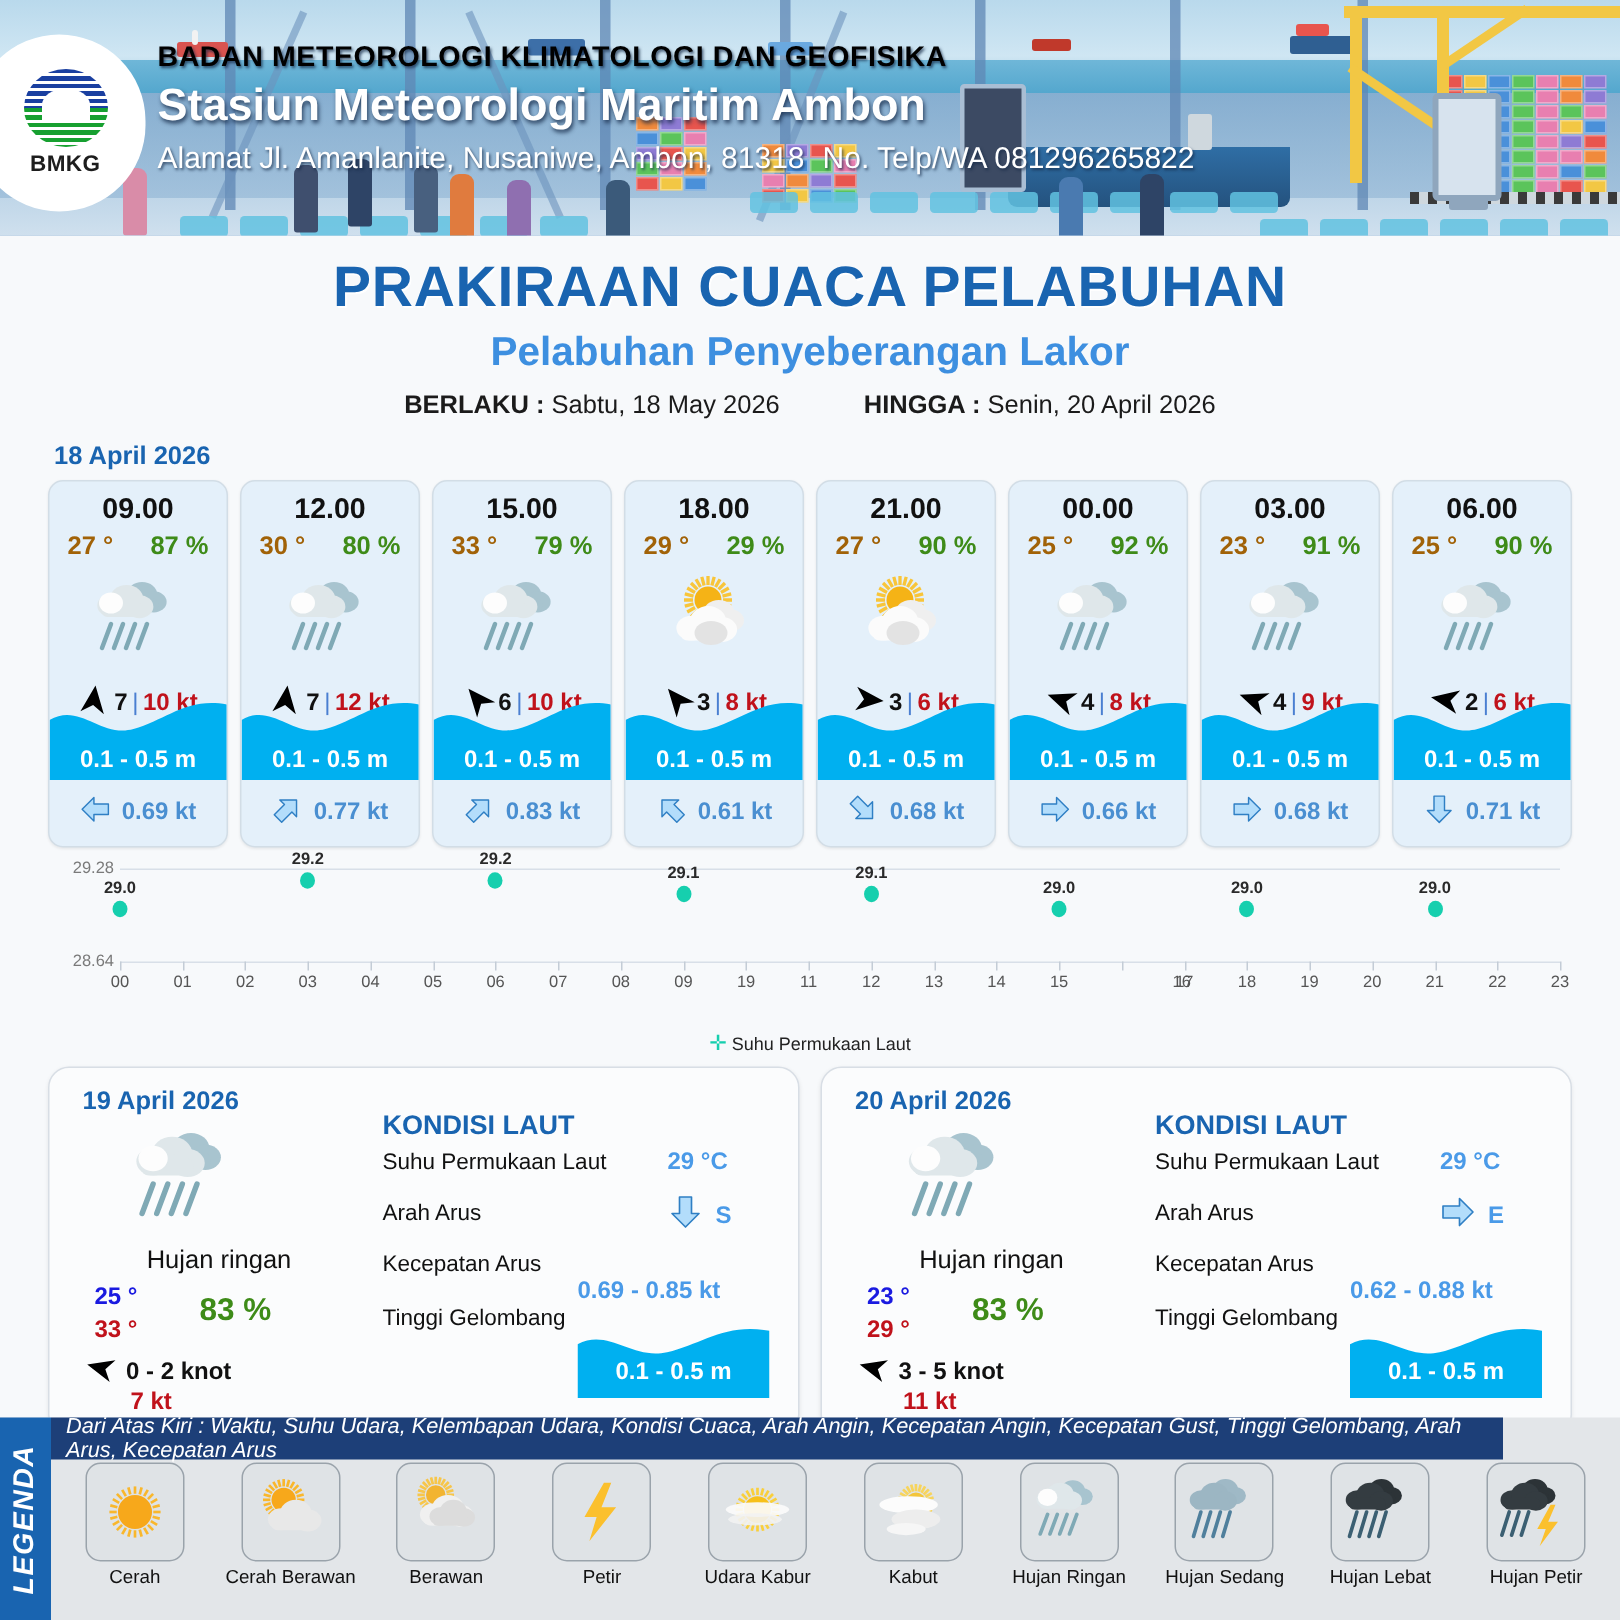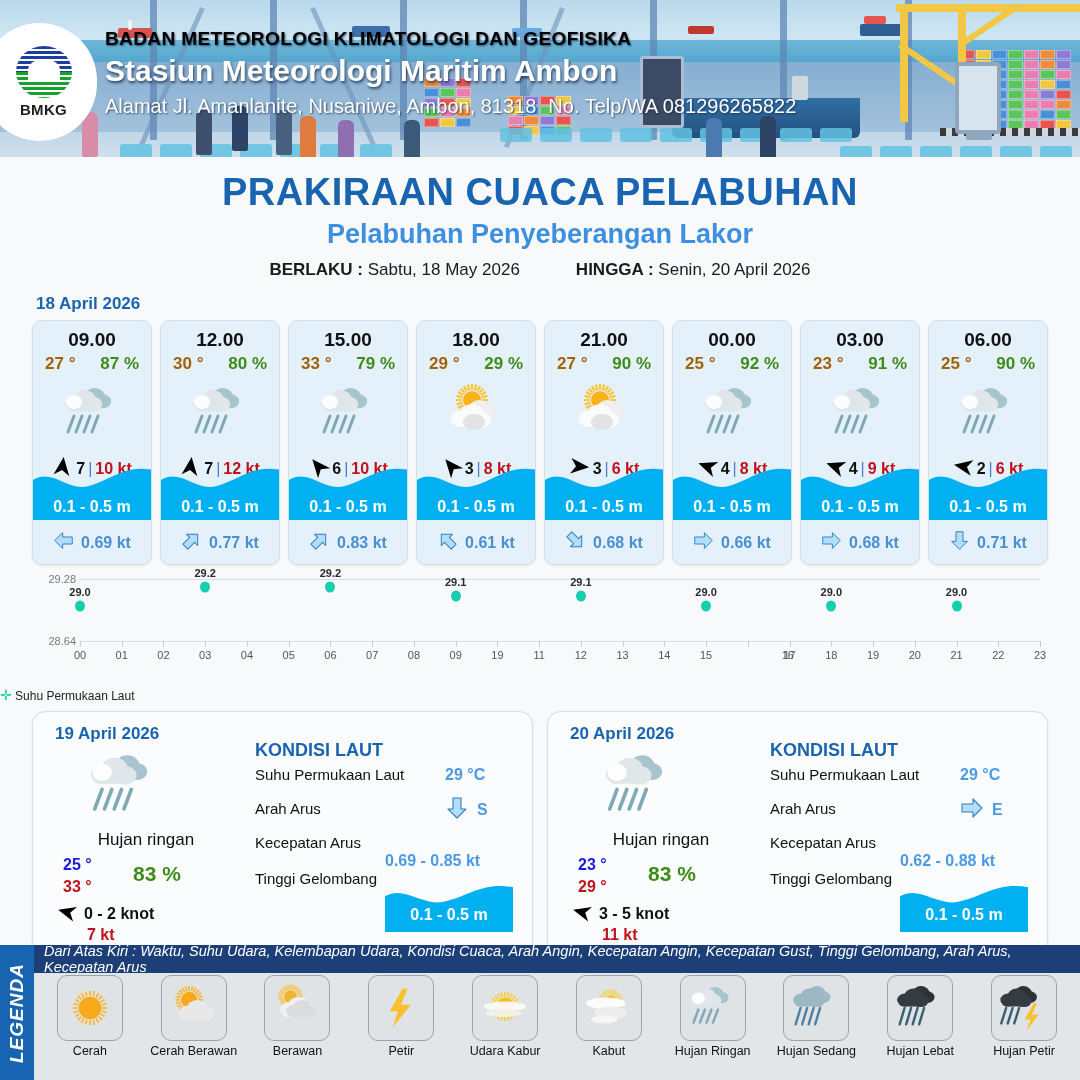--- a/index.html
+++ b/index.html
@@ -195,21 +195,21 @@
   .dot-lab {
     position: absolute; font-size: 11px; font-weight: bold; color: #2a2a2a;
     transform: translate(-50%,-100%); white-space: nowrap;
   }
   .xtick {
     position: absolute; top: 70px; font-size: 11px; color: #555;
     transform: translateX(-50%);
   }
   .xtick-mark { position: absolute; top: 62px; width: 1px; height: 6px; background: #c3ccd6; }
   .legend-line {
-    text-align: left; margin-top: 8px; font-size: 12px; color: #222;
+    text-align: center; margin-top: 8px; font-size: 12px; color: #222;
   }
   .legend-line .mk { color: #16cfae; font-size: 14px; }
 
   
   .dailies { display: flex; gap: 14px; padding: 8px 32px 0 32px; }
   .daily {
     flex: 1; height: 246px;
     background: #fbfcfd; border: 1px solid #d8dee5;
     border-radius: 14px; position: relative;
     box-shadow: 0 1px 3px rgba(0,0,0,.08);
@@ -262,21 +262,21 @@
     position: absolute; left: 0; top: 0; width: 34px; height: 135px;
     background: #1964b0;
     display: flex; align-items: center; justify-content: center;
   }
   .legend-side span {
     transform: rotate(-90deg); white-space: nowrap;
     font-size: 19px; font-weight: bold; color: #fff; font-style: italic;
     letter-spacing: 1px;
   }
   .legend-top {
-    position: absolute; left: 34px; top: 0; width: 1046px; height: 28px;
+    position: absolute; left: 34px; top: 0; width: 968px; height: 28px;
     background: #1d3f78; color: #fff;
     display: flex; align-items: center; padding-left: 10px;
     font-size: 14.5px; font-style: italic;
   }
   .legend-items {
     position: absolute; left: 34px; top: 30px; width: 1046px;
     display: flex; justify-content: space-around; padding: 0 4px;
   }
   .leg-item { width: 92px; text-align: center; }
   .leg-box {

